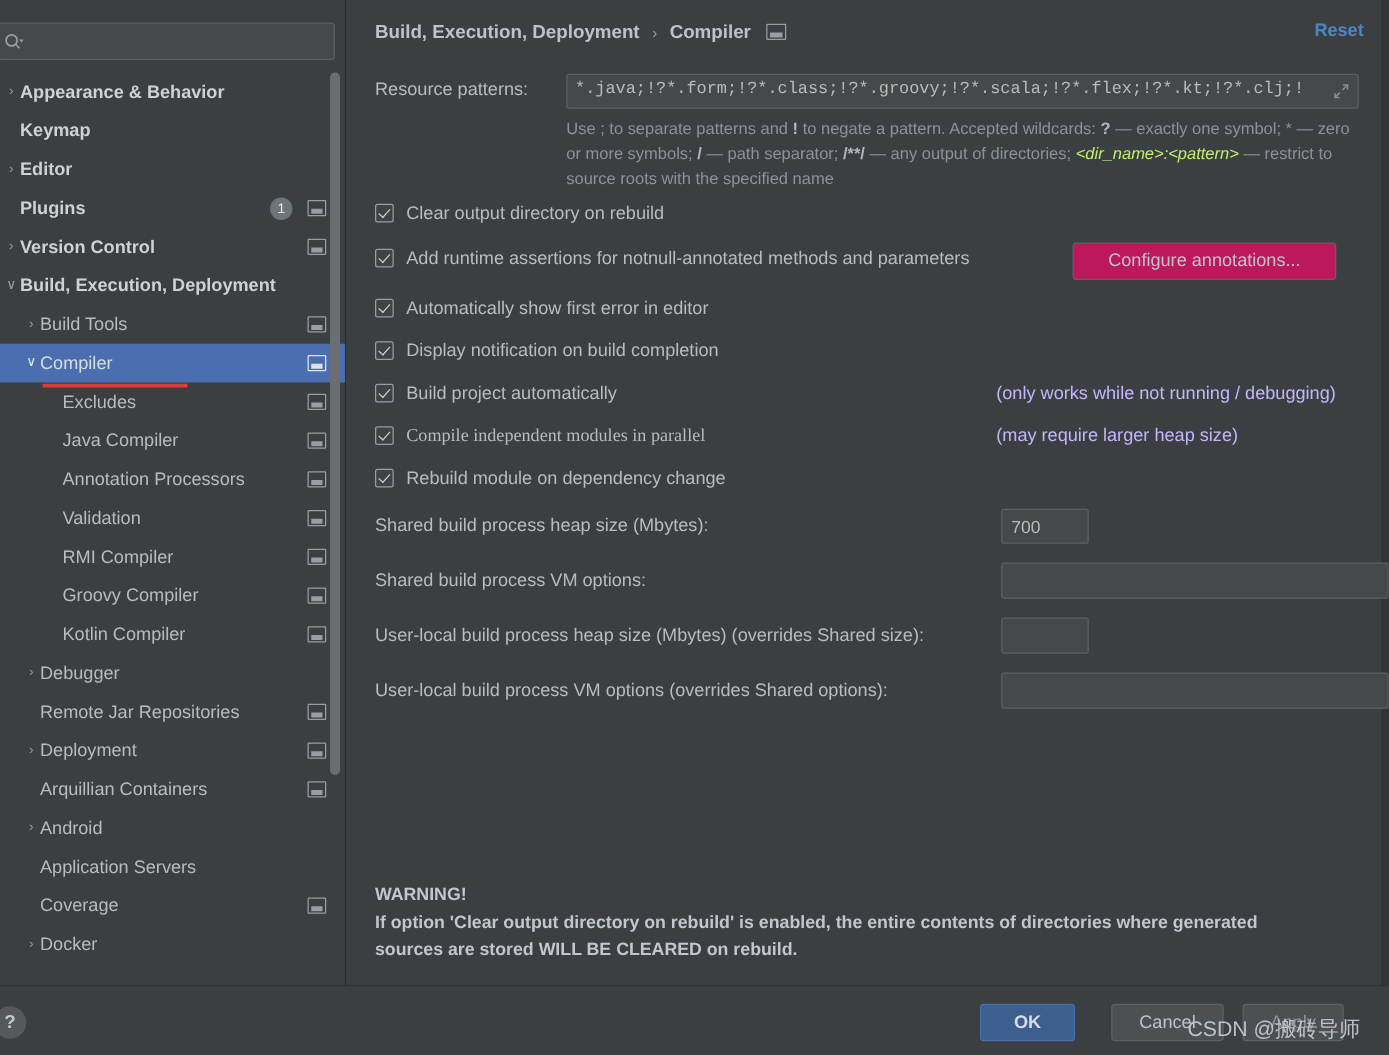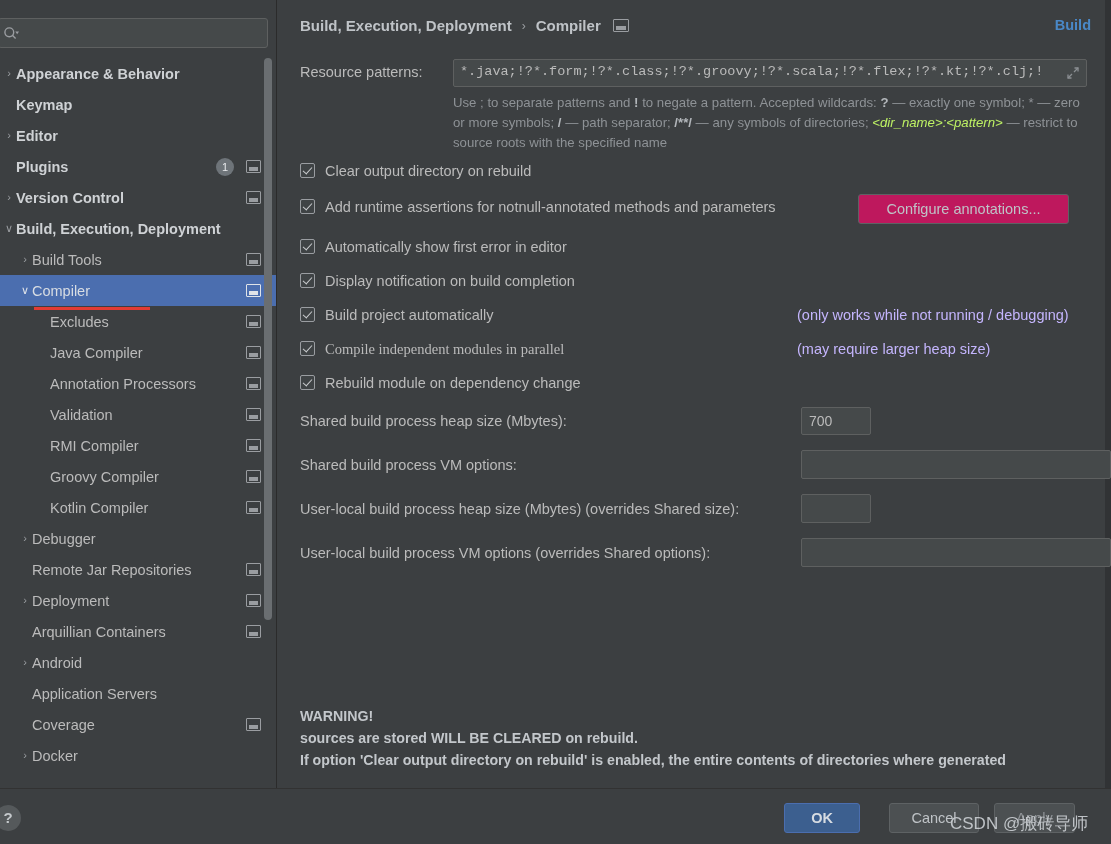--- a/index.html
+++ b/index.html
@@ -532,49 +532,49 @@
 
   <div id="panel">
 
     <div id="breadcrumb">
       <span>Build, Execution, Deployment</span>
       <span class="sep">›</span>
       <span>Compiler</span>
       <span class="proj-icon-b"></span>
     </div>
 
-    <div id="reset-link">Build</div>
+    <div id="reset-link">Reset</div>
 
     <div class="form-label" id="res-pat-label">Resource patterns:</div>
     <div id="res-pat-field">
       <div id="res-pat-text">*.java;!?*.form;!?*.class;!?*.groovy;!?*.scala;!?*.flex;!?*.kt;!?*.clj;!?*.aj</div>
       <div id="res-pat-expand">
         <svg width="16" height="16" viewBox="0 0 16 16">
           <line x1="3" y1="13" x2="7" y2="9" stroke="#8b8f93" stroke-width="1.3"></line>
           <polyline points="3,9.5 3,13 6.5,13" fill="none" stroke="#8b8f93" stroke-width="1.3"></polyline>
           <line x1="13" y1="3" x2="9" y2="7" stroke="#8b8f93" stroke-width="1.3"></line>
           <polyline points="9.5,3 13,3 13,6.5" fill="none" stroke="#8b8f93" stroke-width="1.3"></polyline>
         </svg>
       </div>
     </div>
 
     <div id="res-pat-hint">
-      <span>Use ; to separate patterns and </span><b>!</b><span> to negate a pattern. Accepted wildcards: </span><b>?</b><span> — exactly one symbol; * — zero or more symbols; </span><b>/</b><span> — path separator; </span><b>/**/</b><span> — any symbols of directories; </span><i>&lt;dir_name&gt;:&lt;pattern&gt;</i><span> — restrict to source roots with the specified name</span>
+      <span>Use ; to separate patterns and </span><b>!</b><span> to negate a pattern. Accepted wildcards: </span><b>?</b><span> — exactly one symbol; * — zero or more symbols; </span><b>/</b><span> — path separator; </span><b>/**/</b><span> — any output of directories; </span><i>&lt;dir_name&gt;:&lt;pattern&gt;</i><span> — restrict to source roots with the specified name</span>
     </div>
 
     <div id="cb-host"></div>
 
     <button id="configure-ann-btn">Configure annotations...</button>
 
     <div id="fields-host"></div>
 
     <div id="warning-block">
       <div>WARNING!</div>
+      <div>If option 'Clear output directory on rebuild' is enabled, the entire contents of directories where generated</div>
       <div>sources are stored WILL BE CLEARED on rebuild.</div>
-      <div>If option 'Clear output directory on rebuild' is enabled, the entire contents of directories where generated</div>
     </div>
 
     <div id="right-edge-strip"></div>
   <div class="cb-row" style="top: 163px;">
         <span class="cbox checked"></span>
         <span class="cb-label">Clear output directory on rebuild</span>
       </div>
       <div class="cb-row" style="top: 199px;">
         <span class="cbox checked"></span>
         <span class="cb-label">Add runtime assertions for notnull-annotated methods and parameters</span>

